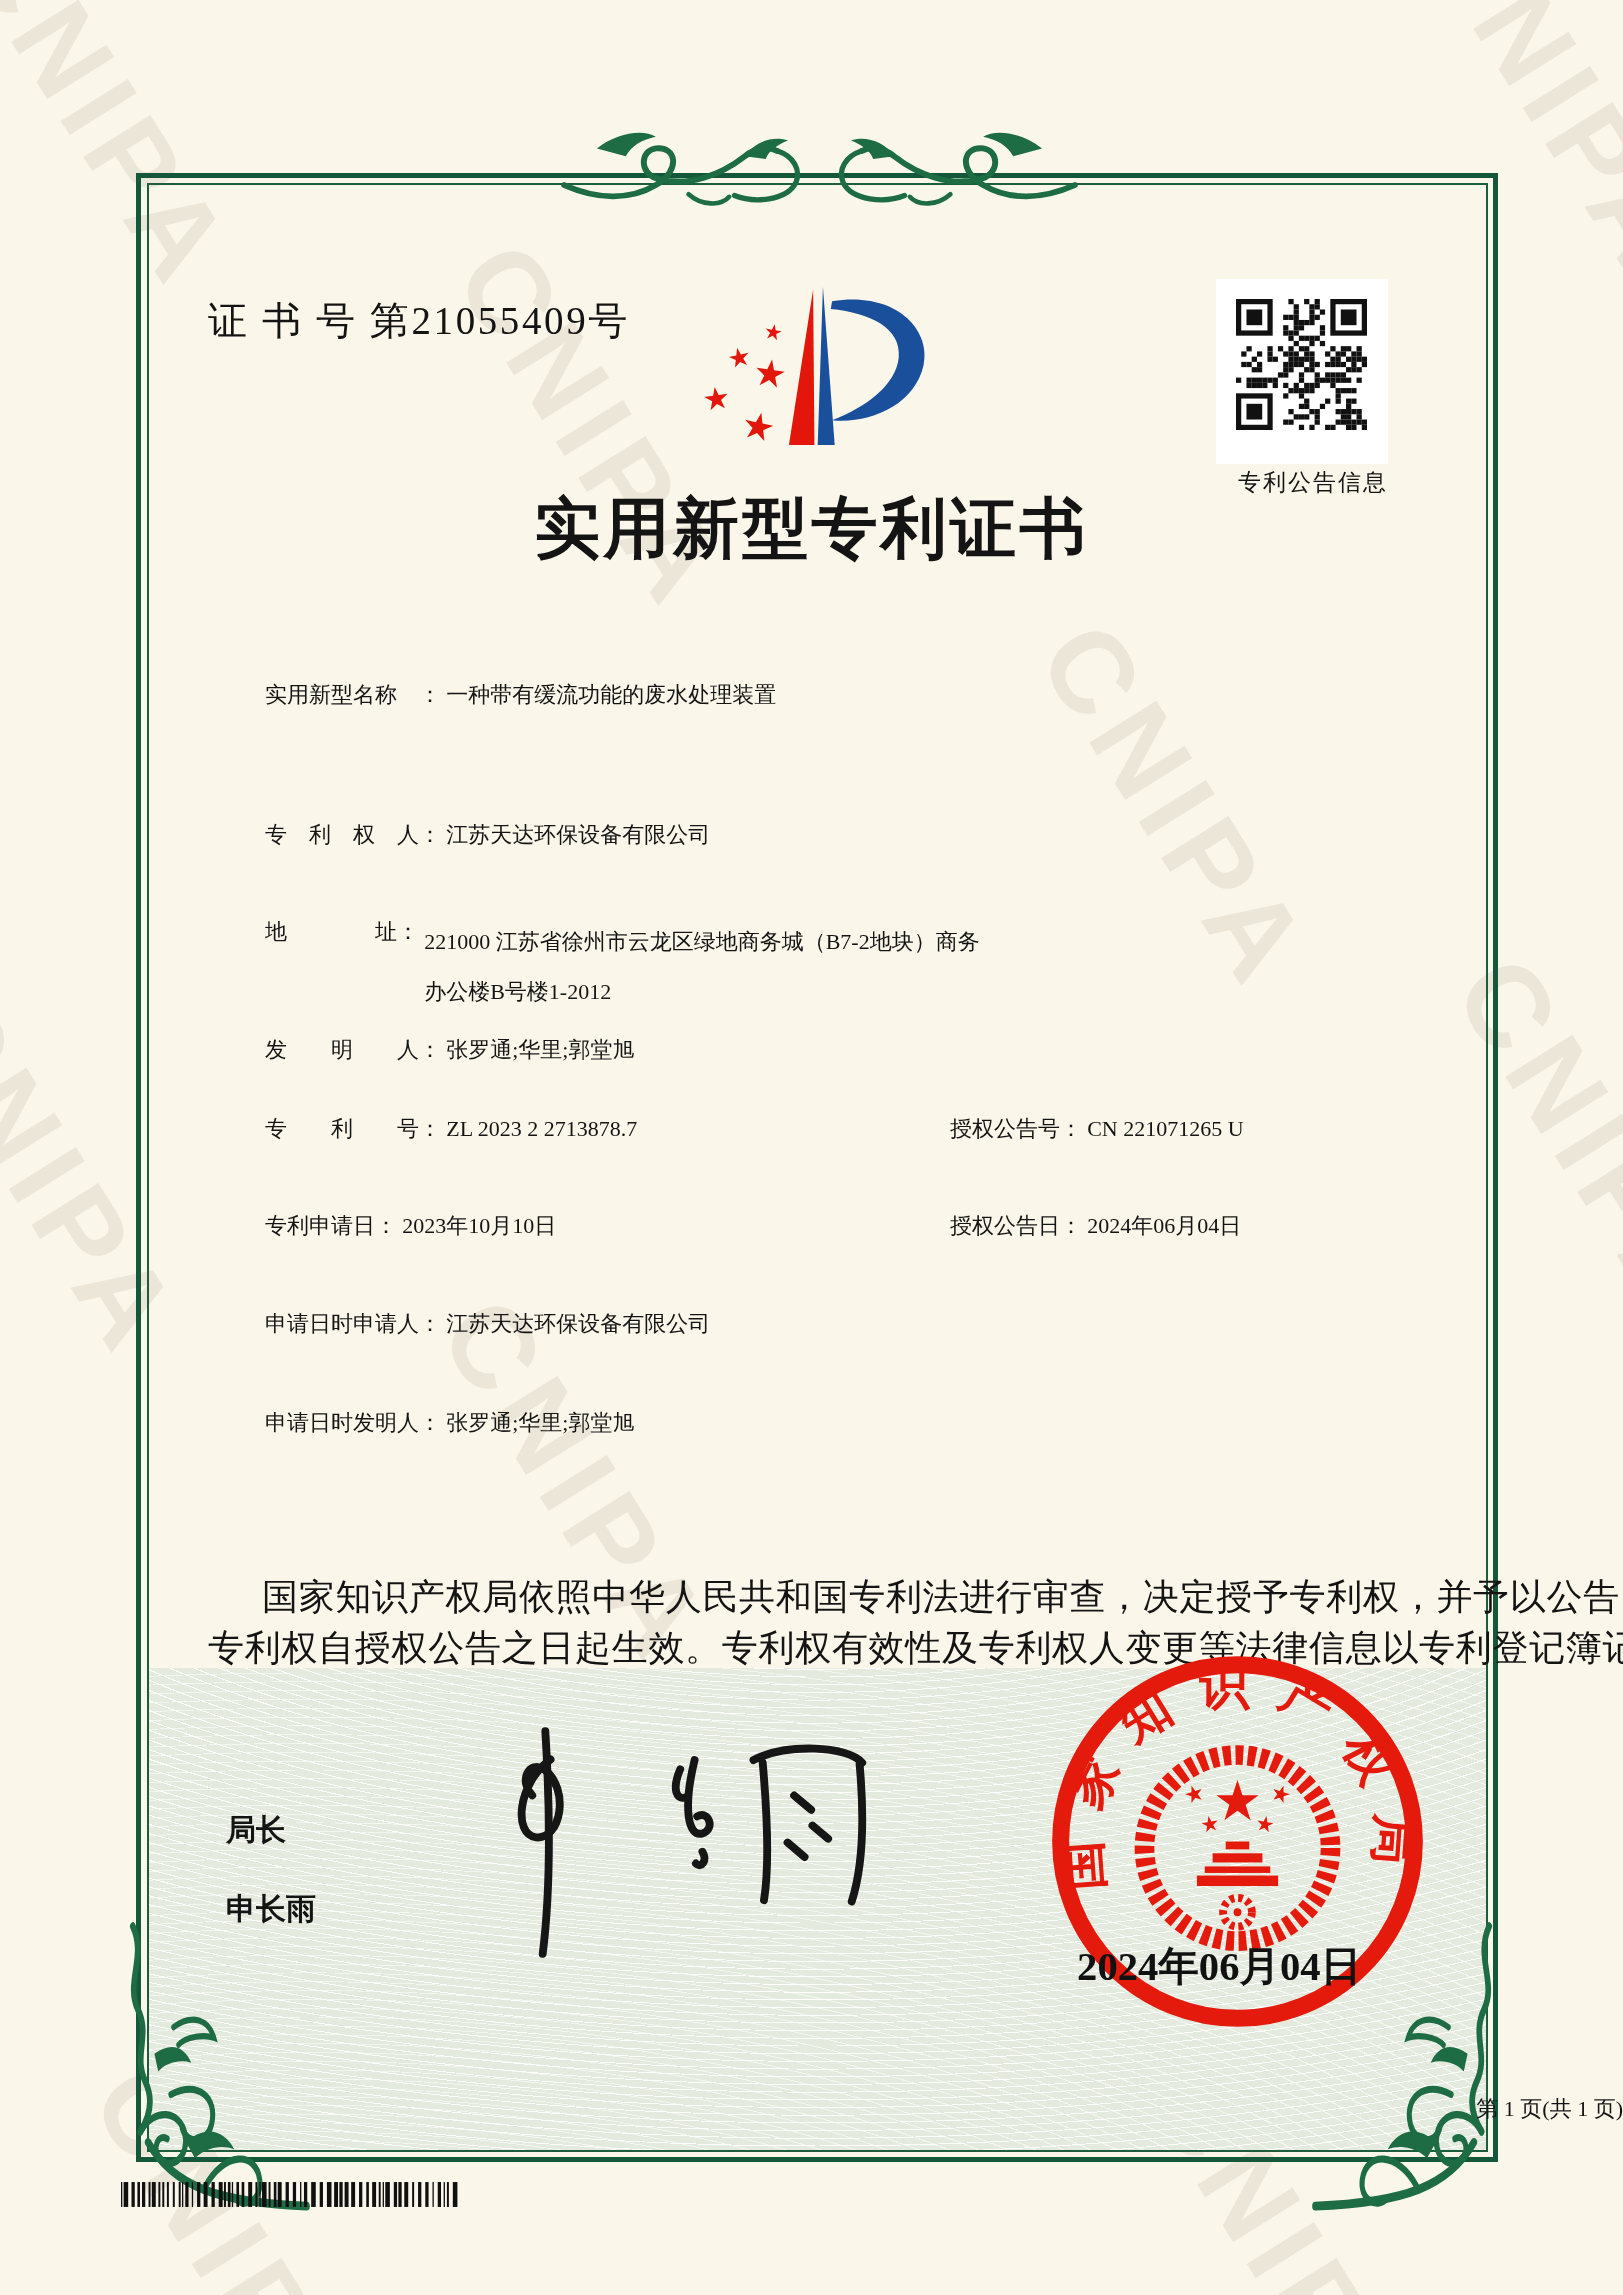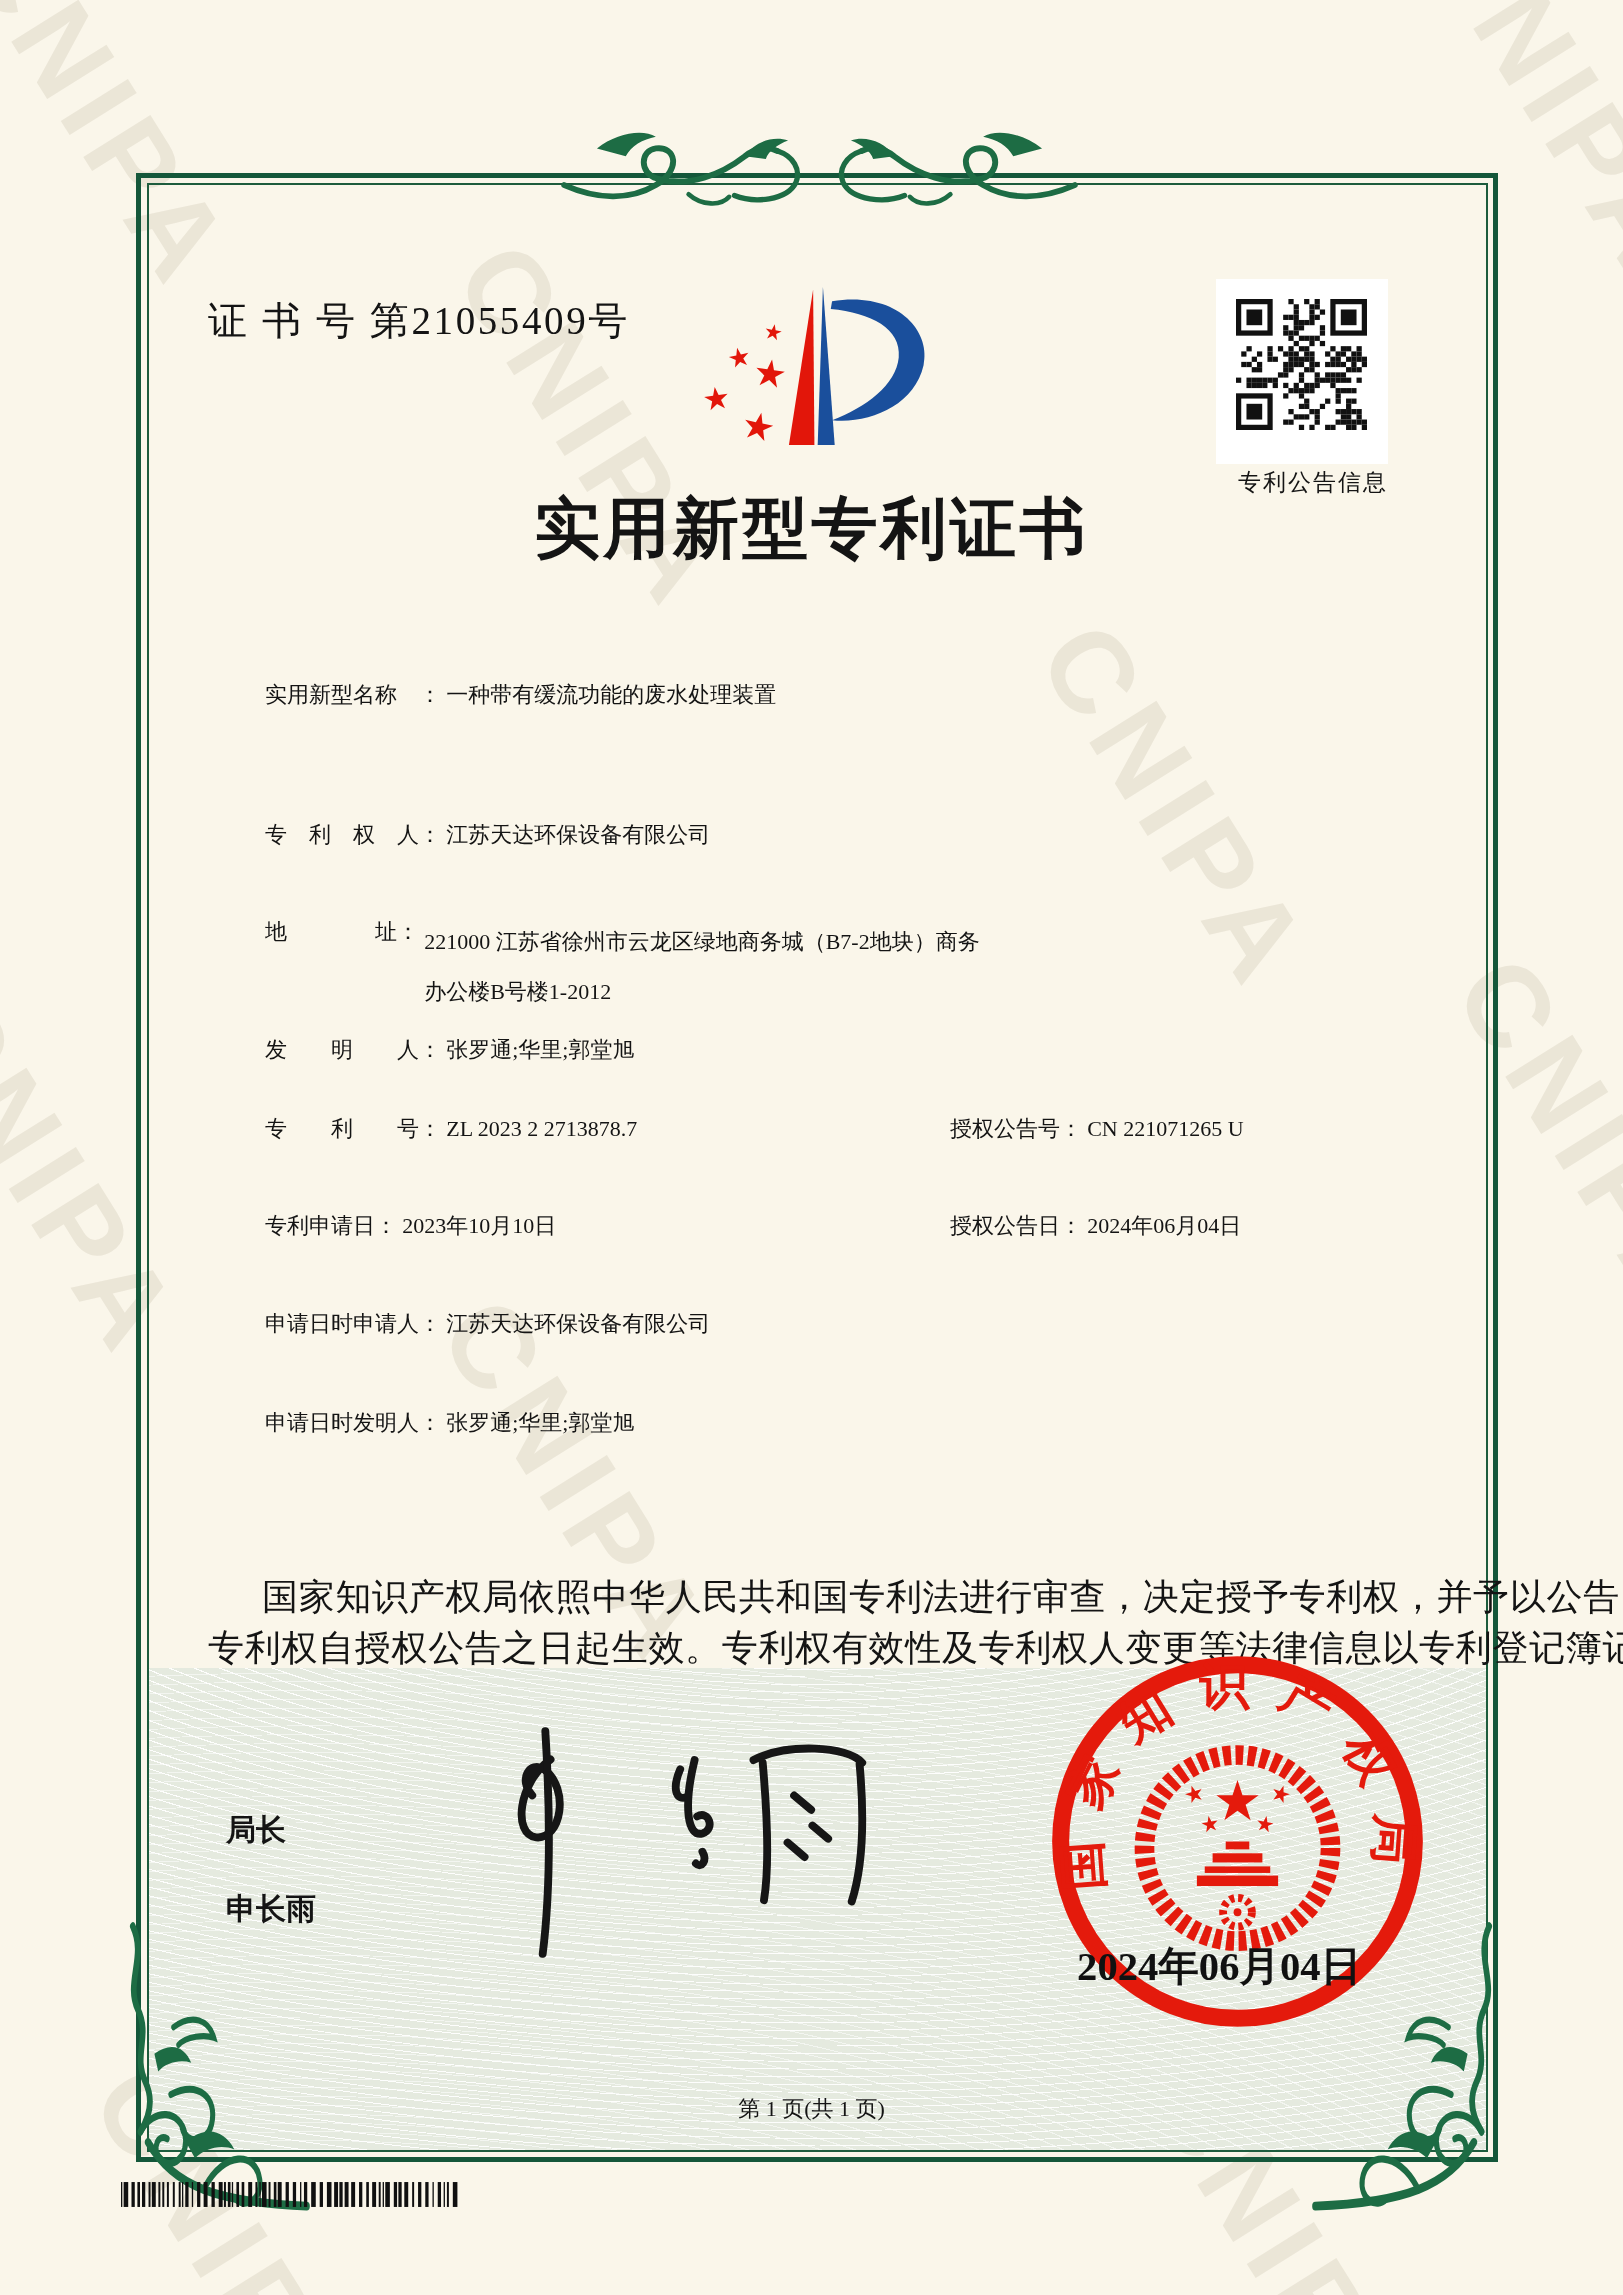--- a/index.html
+++ b/index.html
@@ -51,21 +51,21 @@
   .addr .vblock span{ display:block; line-height:50px; }
   
   .stmt{ position:absolute; font-size:36px; white-space:nowrap; letter-spacing:0.7px; }
   
   .signatory{ position:absolute; left:226px; font-size:30px; font-weight:bold;
               font-family:"Liberation Sans","DejaVu Sans",sans-serif;text-align:center; }
   .signature-svg{ position:absolute; left:472px; top:1697px; }
   
   .seal-svg{ position:absolute; left:1041px; top:1645px; }
   
-  .page-info{ position:absolute; left:0; top:2094px; width:100%; text-align:center; font-size:22px; }
+  .page-info{ position:absolute; left:0; top:2094px; width:100%; text-align:right; font-size:22px; }
   .barcode-svg{ position:absolute; left:121px; top:2182px; }
 </style>
 </head>
 <body>
 
 <div class="page">
 
   <svg width="0" height="0" style="position:absolute">
     <defs>
       <symbol id="flourish" viewBox="0 0 320 340">

